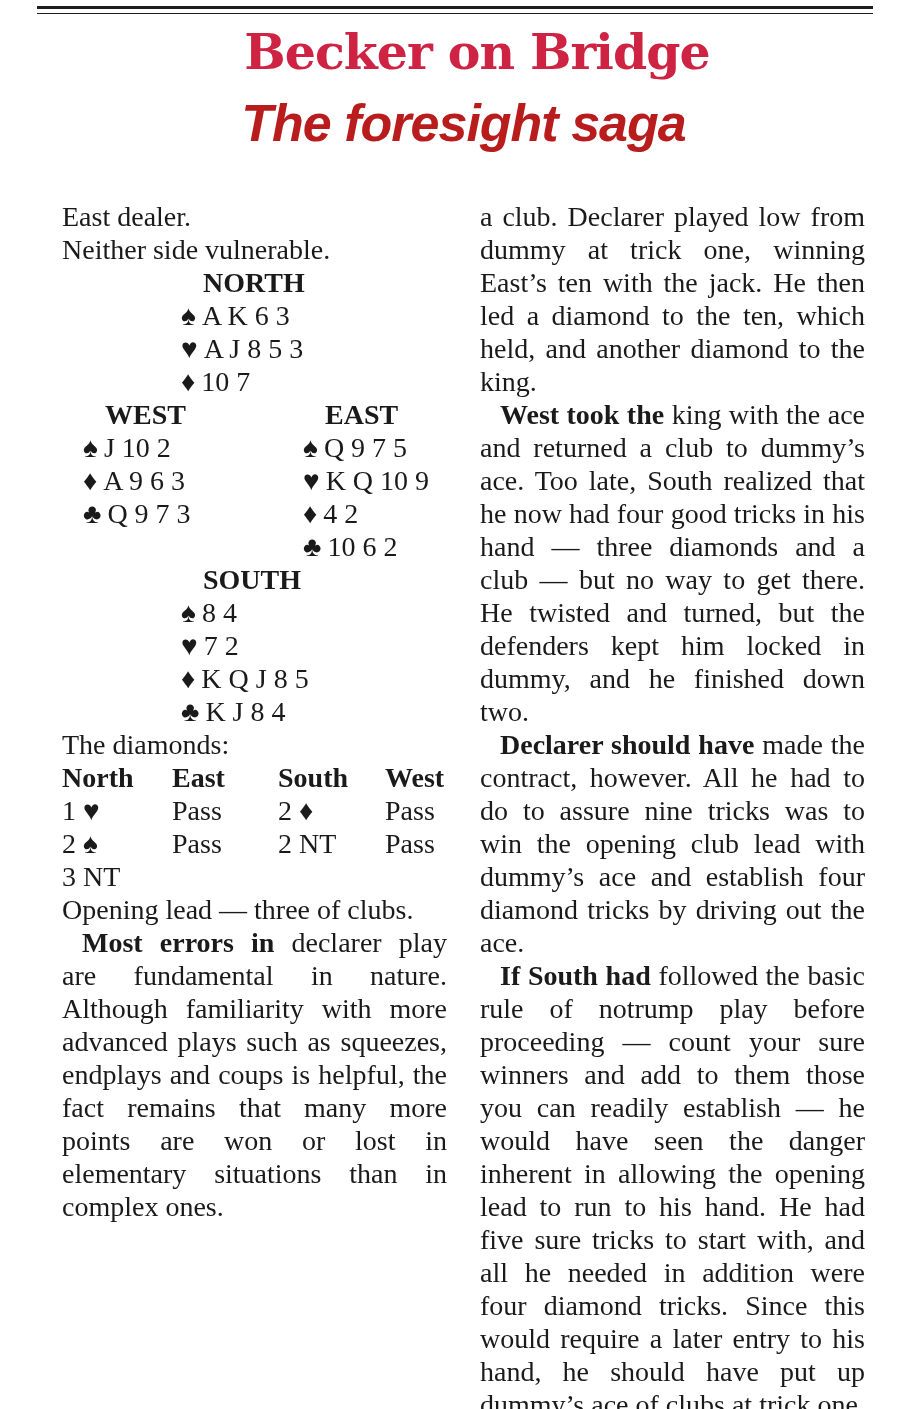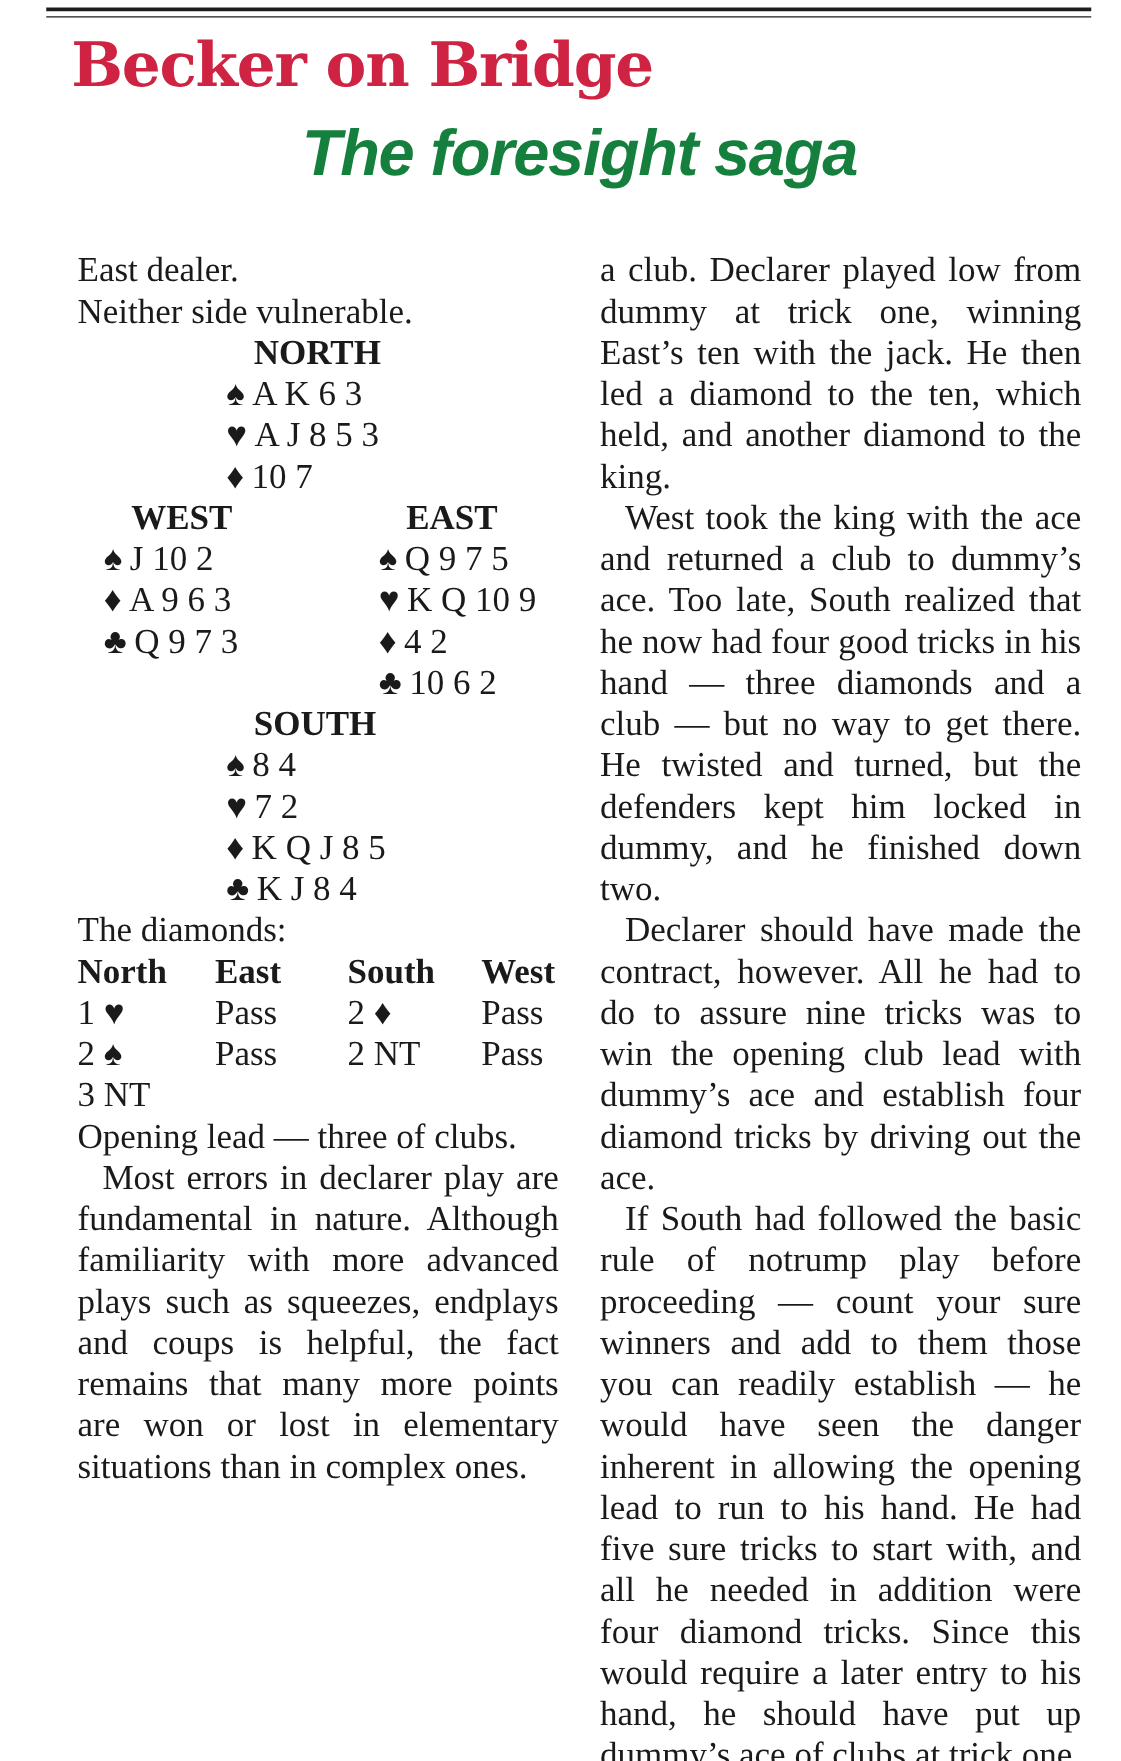--- a/index.html
+++ b/index.html
@@ -17,31 +17,32 @@
     border-bottom:1px solid #1d1d1d;
   }
   .kicker {
     margin:10px 0 0 57px;
     font-family:"DejaVu Serif", serif;
     font-weight:bold;
     font-size:49px;
     line-height:56px;
     letter-spacing:-1px;
     color:var(--accent, #ce2342);
+    text-align:center;
   }
   .headline {
     margin:14px 32px 0 62px;
     text-align:center;
     font-family:"Liberation Sans", sans-serif;
     font-style:italic;
     font-weight:bold;
     font-size:52px;
     line-height:58px;
     letter-spacing:-1px;
-    color:#15803d;
+    color:#b91c1c;
   }
   .columns {
     display:flex;
     margin-top:48px;
     padding:0 32px 0 62px;
   }
   .col { width:385px; font-size:28px; line-height:33px; }
   .col.left { margin-right:33px; flex:none; }
   .col.right { flex:none; }
 
@@ -50,21 +51,21 @@
   .hand.north, .hand.south { margin-left:119px; }
   .ew-row { display:flex; }
   .hand.west { margin-left:21px; width:220px; flex:none; }
   .hand.east { flex:none; }
 
   .bid-grid { display:grid; grid-template-columns:110px 106px 107px 1fr; }
   .bid-grid .hdr { font-weight:bold; }
 
   .para { text-align:justify; text-indent:20px; }
   .para.no-indent { text-indent:0; }
-  .para b { font-weight:normal; }
+  .para b { font-weight:bold; }
 </style>
 </head>
 <body style="--accent: #ce2342;">
 
 <div class="page">
 
   <div class="top-rule"></div>
 
   <h1 class="kicker">Becker on Bridge</h1>
 

